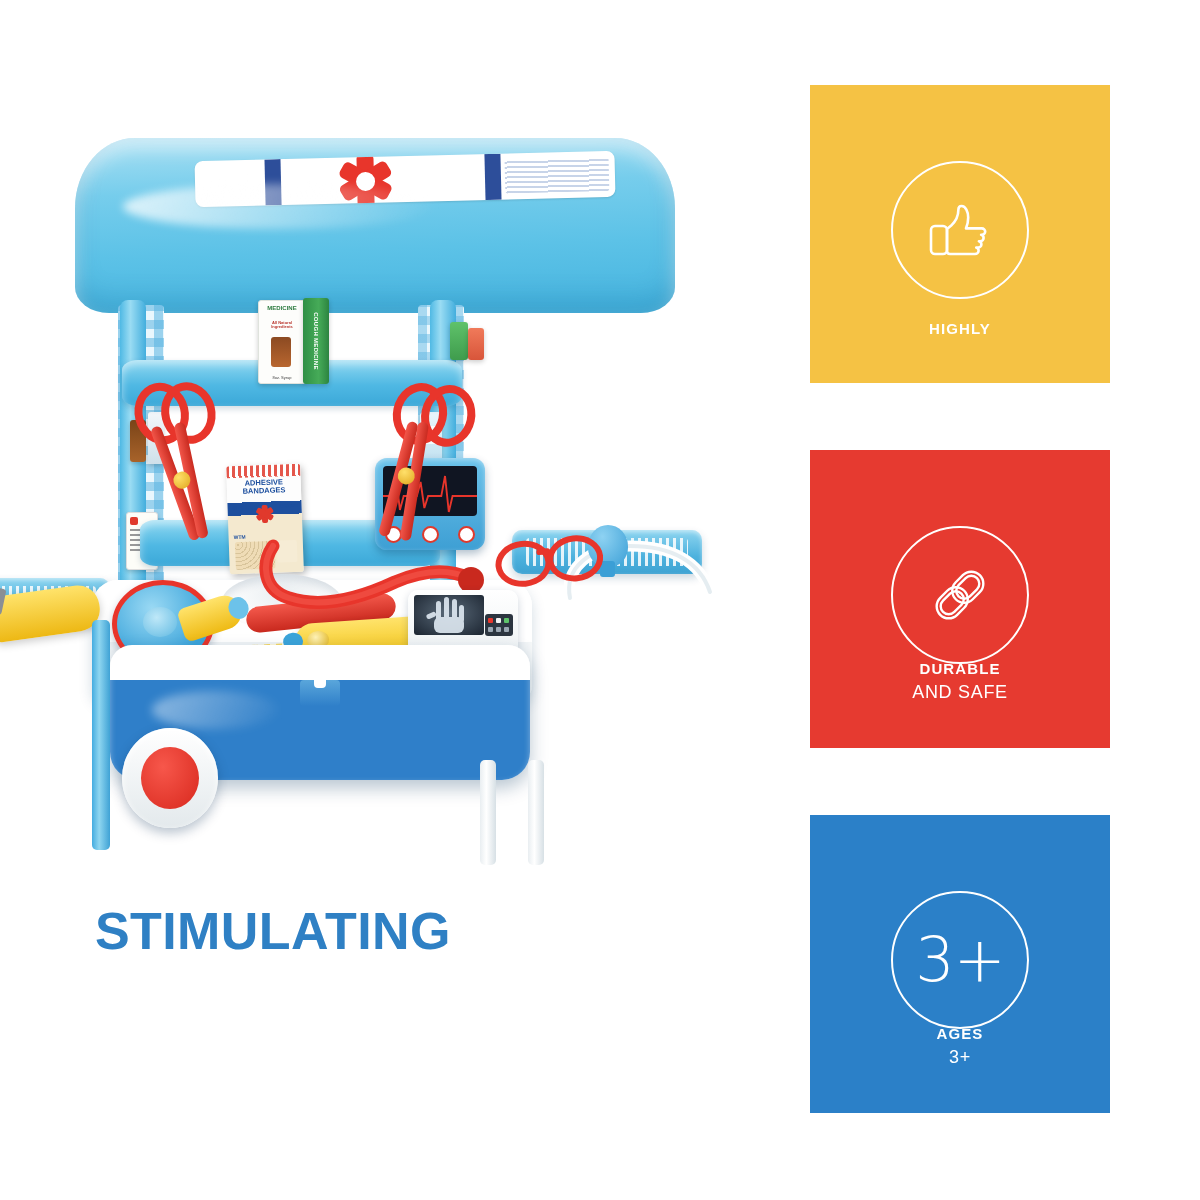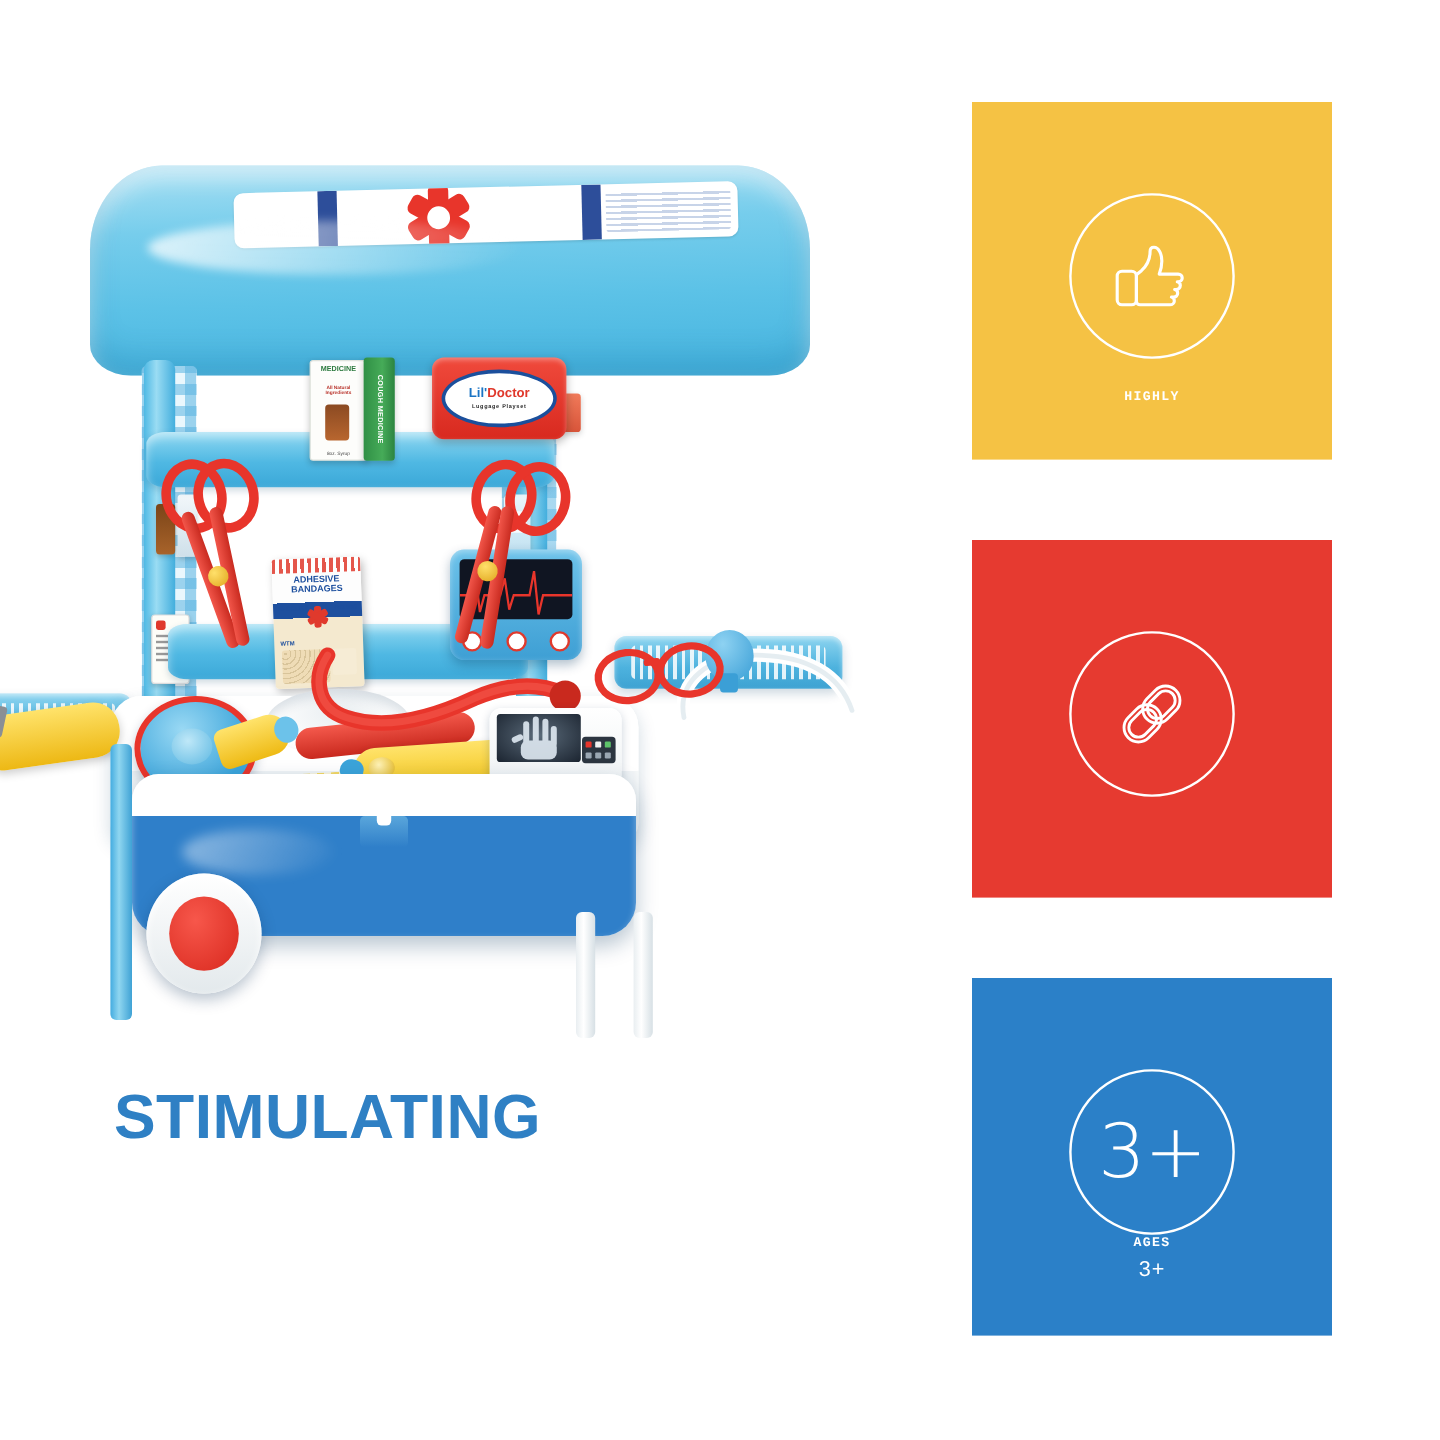--- a/index.html
+++ b/index.html
@@ -327,21 +327,21 @@
   }
   .card:last-child{margin-bottom:0;}
   .card-icon{
     width:134px;height:134px;border-radius:50%;
     border:2px solid #ffffff;
     display:flex;align-items:center;justify-content:center;
     margin-top:-8px;
   }
   .card-labels{position:absolute;left:0;right:0;bottom:44px;text-align:center;}
   .card-title{
-    color:#fff;font-size:11px;font-weight:bold;letter-spacing:1.1px;line-height:1.25;font-family:Liberation Mono, monospace;
+    color:#fff;font-size:15px;font-weight:bold;letter-spacing:1.1px;line-height:1.25;
   }
   .card-sub{
     color:#fff;font-size:18px;font-weight:normal;letter-spacing:.7px;line-height:1.3;margin-top:2px;
   }
   .age-text{
     color:#fff;font-size:62px;font-weight:300;letter-spacing:-1px;line-height:1;
     font-family:"DejaVu Sans",sans-serif;
   }
 
   
@@ -401,28 +401,20 @@
         <div class="mw-foot">8oz. Syrup</div>
       </div>
 
       <div class="box med-green">
         <span>COUGH MEDICINE</span>
       </div>
 
       <div class="box med-small1"></div>
       <div class="box med-small2"></div>
 
-      <div class="logo-sign">
-        <div class="logo-oval">
-          <div class="logo-main">
-            <span class="blu">Lil'</span><span class="red">Doctor</span>
-          </div>
-          <div class="logo-sub">Luggage Playset</div>
-        </div>
-      </div>
 
       <div class="shelf s2"></div>
 
       <div class="bandage-box">
         <div class="bb-top"></div>
         <div class="bb-title">ADHESIVE BANDAGES</div>
         <div class="bb-count">10 COUNT</div>
         <div class="bb-star">
             <i></i>
             <i></i>
@@ -567,20 +559,24 @@
           <g fill="none" stroke="#ffffff" stroke-width="2.4" stroke-linejoin="round">
             <g transform="rotate(-45 37 37)">
               <rect x="9" y="25" width="34" height="24" rx="12"></rect>
               <rect x="13" y="29" width="26" height="16" rx="8"></rect>
               <rect x="31" y="25" width="34" height="24" rx="12"></rect>
               <rect x="35" y="29" width="26" height="16" rx="8"></rect>
             </g>
           </g>
         </svg>
       </div>
+      <div class="card-labels">
+        <div class="card-title">DURABLE</div>
+        <div class="card-sub">AND SAFE</div>
+      </div>
     </div>
 
     <div class="card" style="background:#2b80c8;">
       <div class="card-icon">
         <span class="age-text">3+</span>
       </div>
       <div class="card-labels">
         <div class="card-title">AGES</div>
         <div class="card-sub">3+</div>
       </div>

